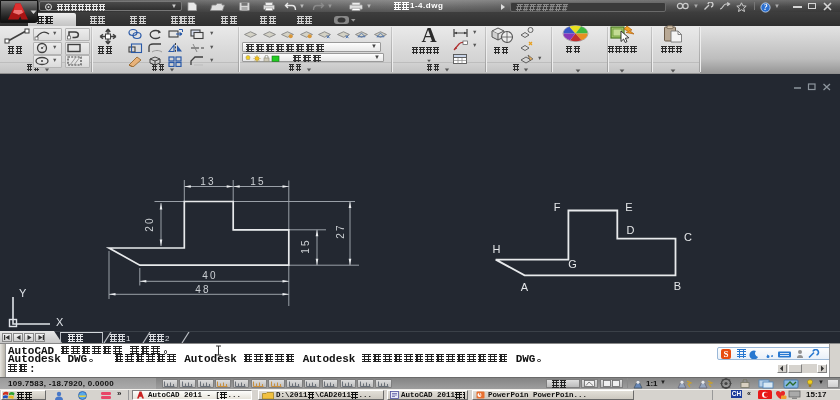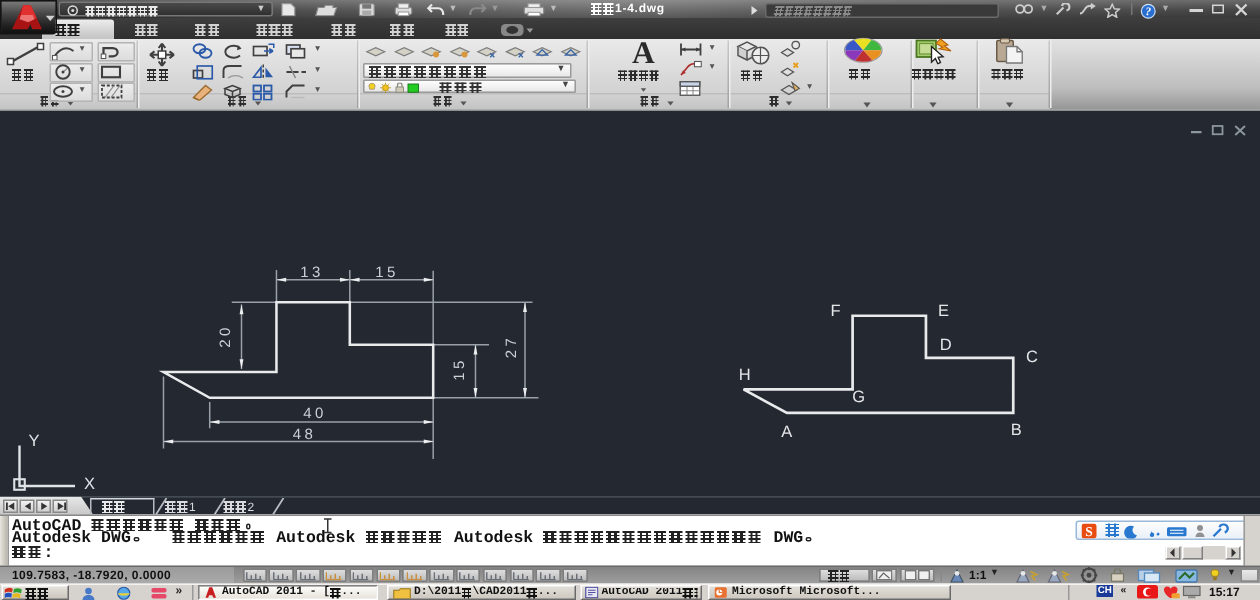--- a/index.html
+++ b/index.html
@@ -602,21 +602,21 @@
     <svg class="a" style="left:390px;top:391px" width="9" height="8" viewBox="0 0 9 8">
       <rect x=".5" y=".5" width="8" height="7" fill="#e8e8f4" stroke="#5050a0" stroke-width=".8"></rect>
       <path d="M2 2.5 h5 M2 4 h5 M2 5.5 h3" stroke="#5050a0" stroke-width=".7"></path>
     </svg>
     <div class="a" style="left:401px;top:391.5px;width:64px;height:9px;overflow:hidden;font-size:7.5px;font-weight:bold;color:#111;font-family:'Liberation Mono',monospace;white-space:pre">AutoCAD 2011<b class="g" style="width:6.5px;height:7.5px;margin-right:1px;--c:#111;opacity:1.0"></b><b class="g" style="width:6.5px;height:7.5px;margin-right:1px;--c:#111;opacity:1.0"></b>...</div>
     <svg class="a" style="left:476px;top:391px" width="9" height="8" viewBox="0 0 9 8">
       <rect x=".5" y=".5" width="8" height="7" rx="1" fill="#e87030"></rect>
       <circle cx="3.5" cy="4" r="2" fill="#fff"></circle>
       <path d="M3.5 2 L3.5 4 L5.5 4" stroke="#e87030" stroke-width=".8" fill="none"></path>
     </svg>
-    <div class="a" style="left:488px;top:391.5px;font-size:7.5px;font-weight:bold;color:#111;font-family:'Liberation Mono',monospace;white-space:pre">Microsoft Microsoft...</div>
+    <div class="a" style="left:488px;top:391.5px;font-size:7.5px;font-weight:bold;color:#111;font-family:'Liberation Mono',monospace;white-space:pre">PowerPoin PowerPoin...</div>
     <div class="a" style="left:712px;top:389.5px;width:1px;height:10px;background:#999"></div>
     <div class="a" style="left:731px;top:389.5px;width:11px;height:8.5px;background:#1a3a9a;color:#fff;font-size:6.5px;font-weight:bold;text-align:center;line-height:8.5px;font-family:'Liberation Sans'">CH</div>
     <div class="a" style="left:747px;top:390px;font-size:7px;font-weight:bold;color:#222">«</div>
     <svg class="a" style="left:758px;top:389.5px" width="14" height="9.5" viewBox="0 0 14 9.5">
       <rect x="0" y="0" width="14" height="9.5" rx="2" fill="#e81818"></rect>
       <circle cx="7" cy="4.7" r="3" fill="#fff"></circle>
       <circle cx="8.2" cy="4.7" r="2.4" fill="#e81818"></circle>
     </svg>
     <svg class="a" style="left:774px;top:389.5px" width="13" height="9.5" viewBox="0 0 13 9.5">
       <path d="M6.5 9 C1 5.5 1 1.5 3.8 1 C5.3 .8 6.1 1.8 6.5 2.5 C6.9 1.8 7.7 .8 9.2 1 C12 1.5 12 5.5 6.5 9 Z" fill="#e82828"></path>

